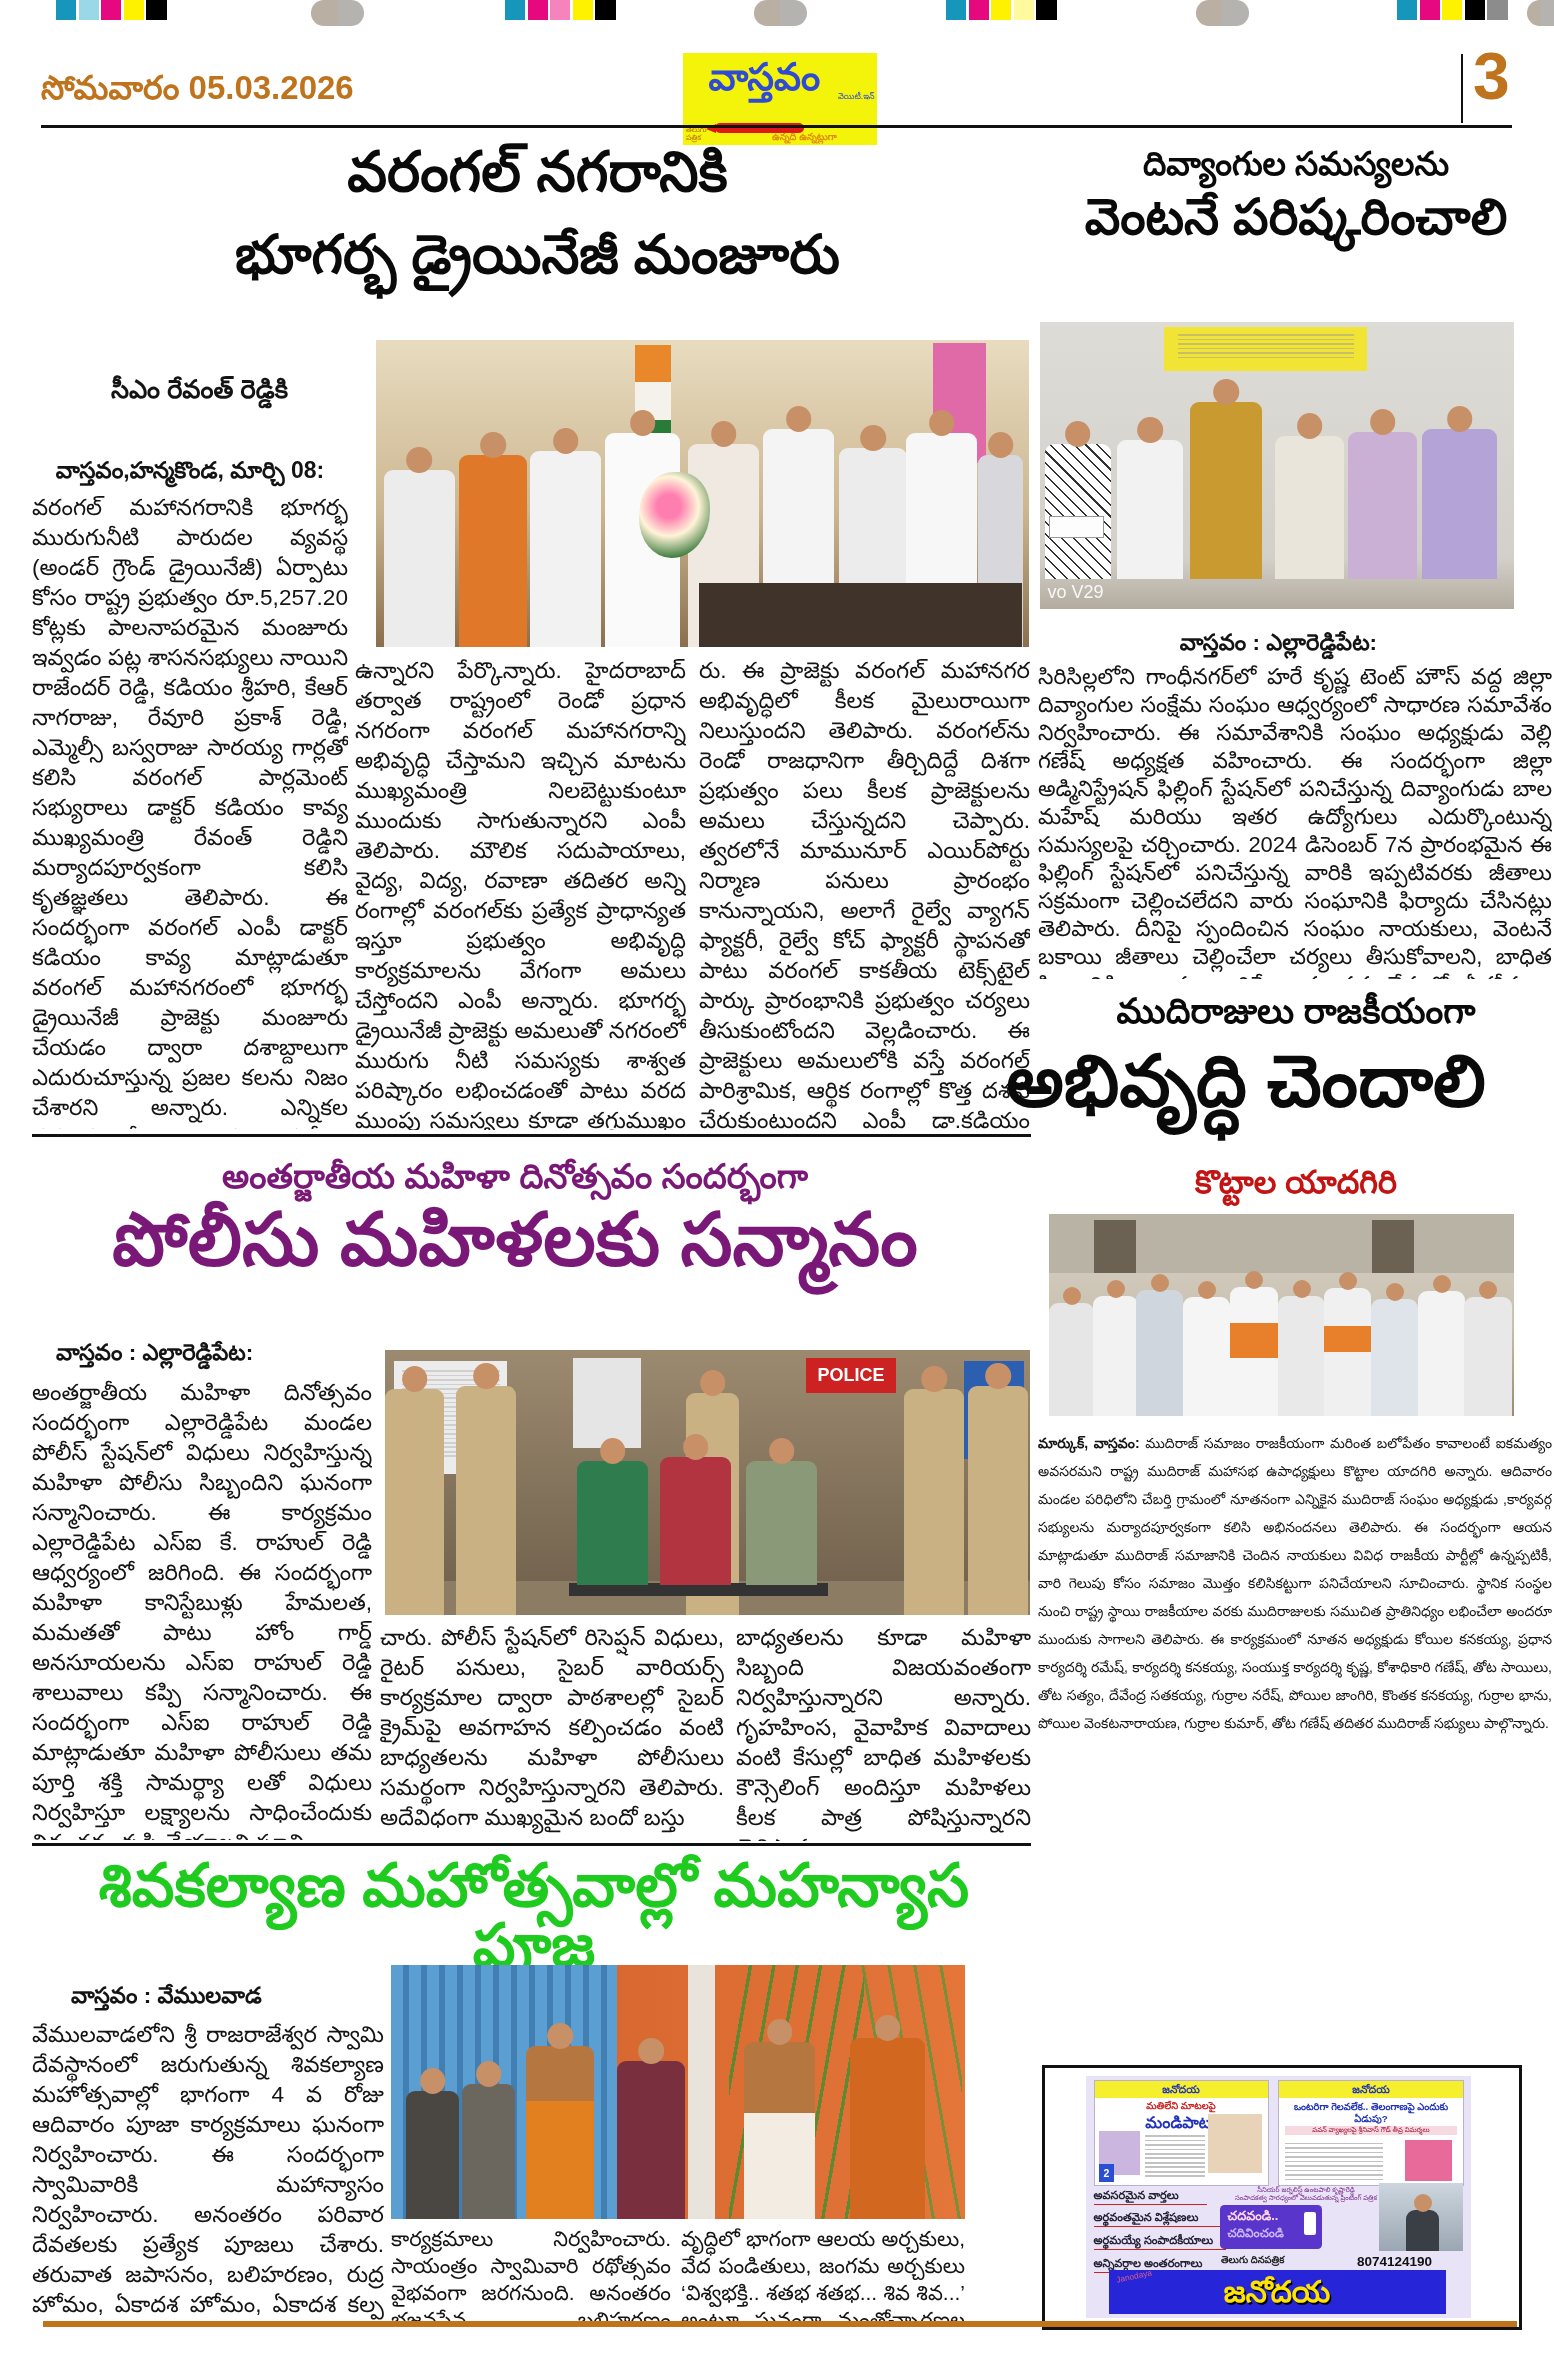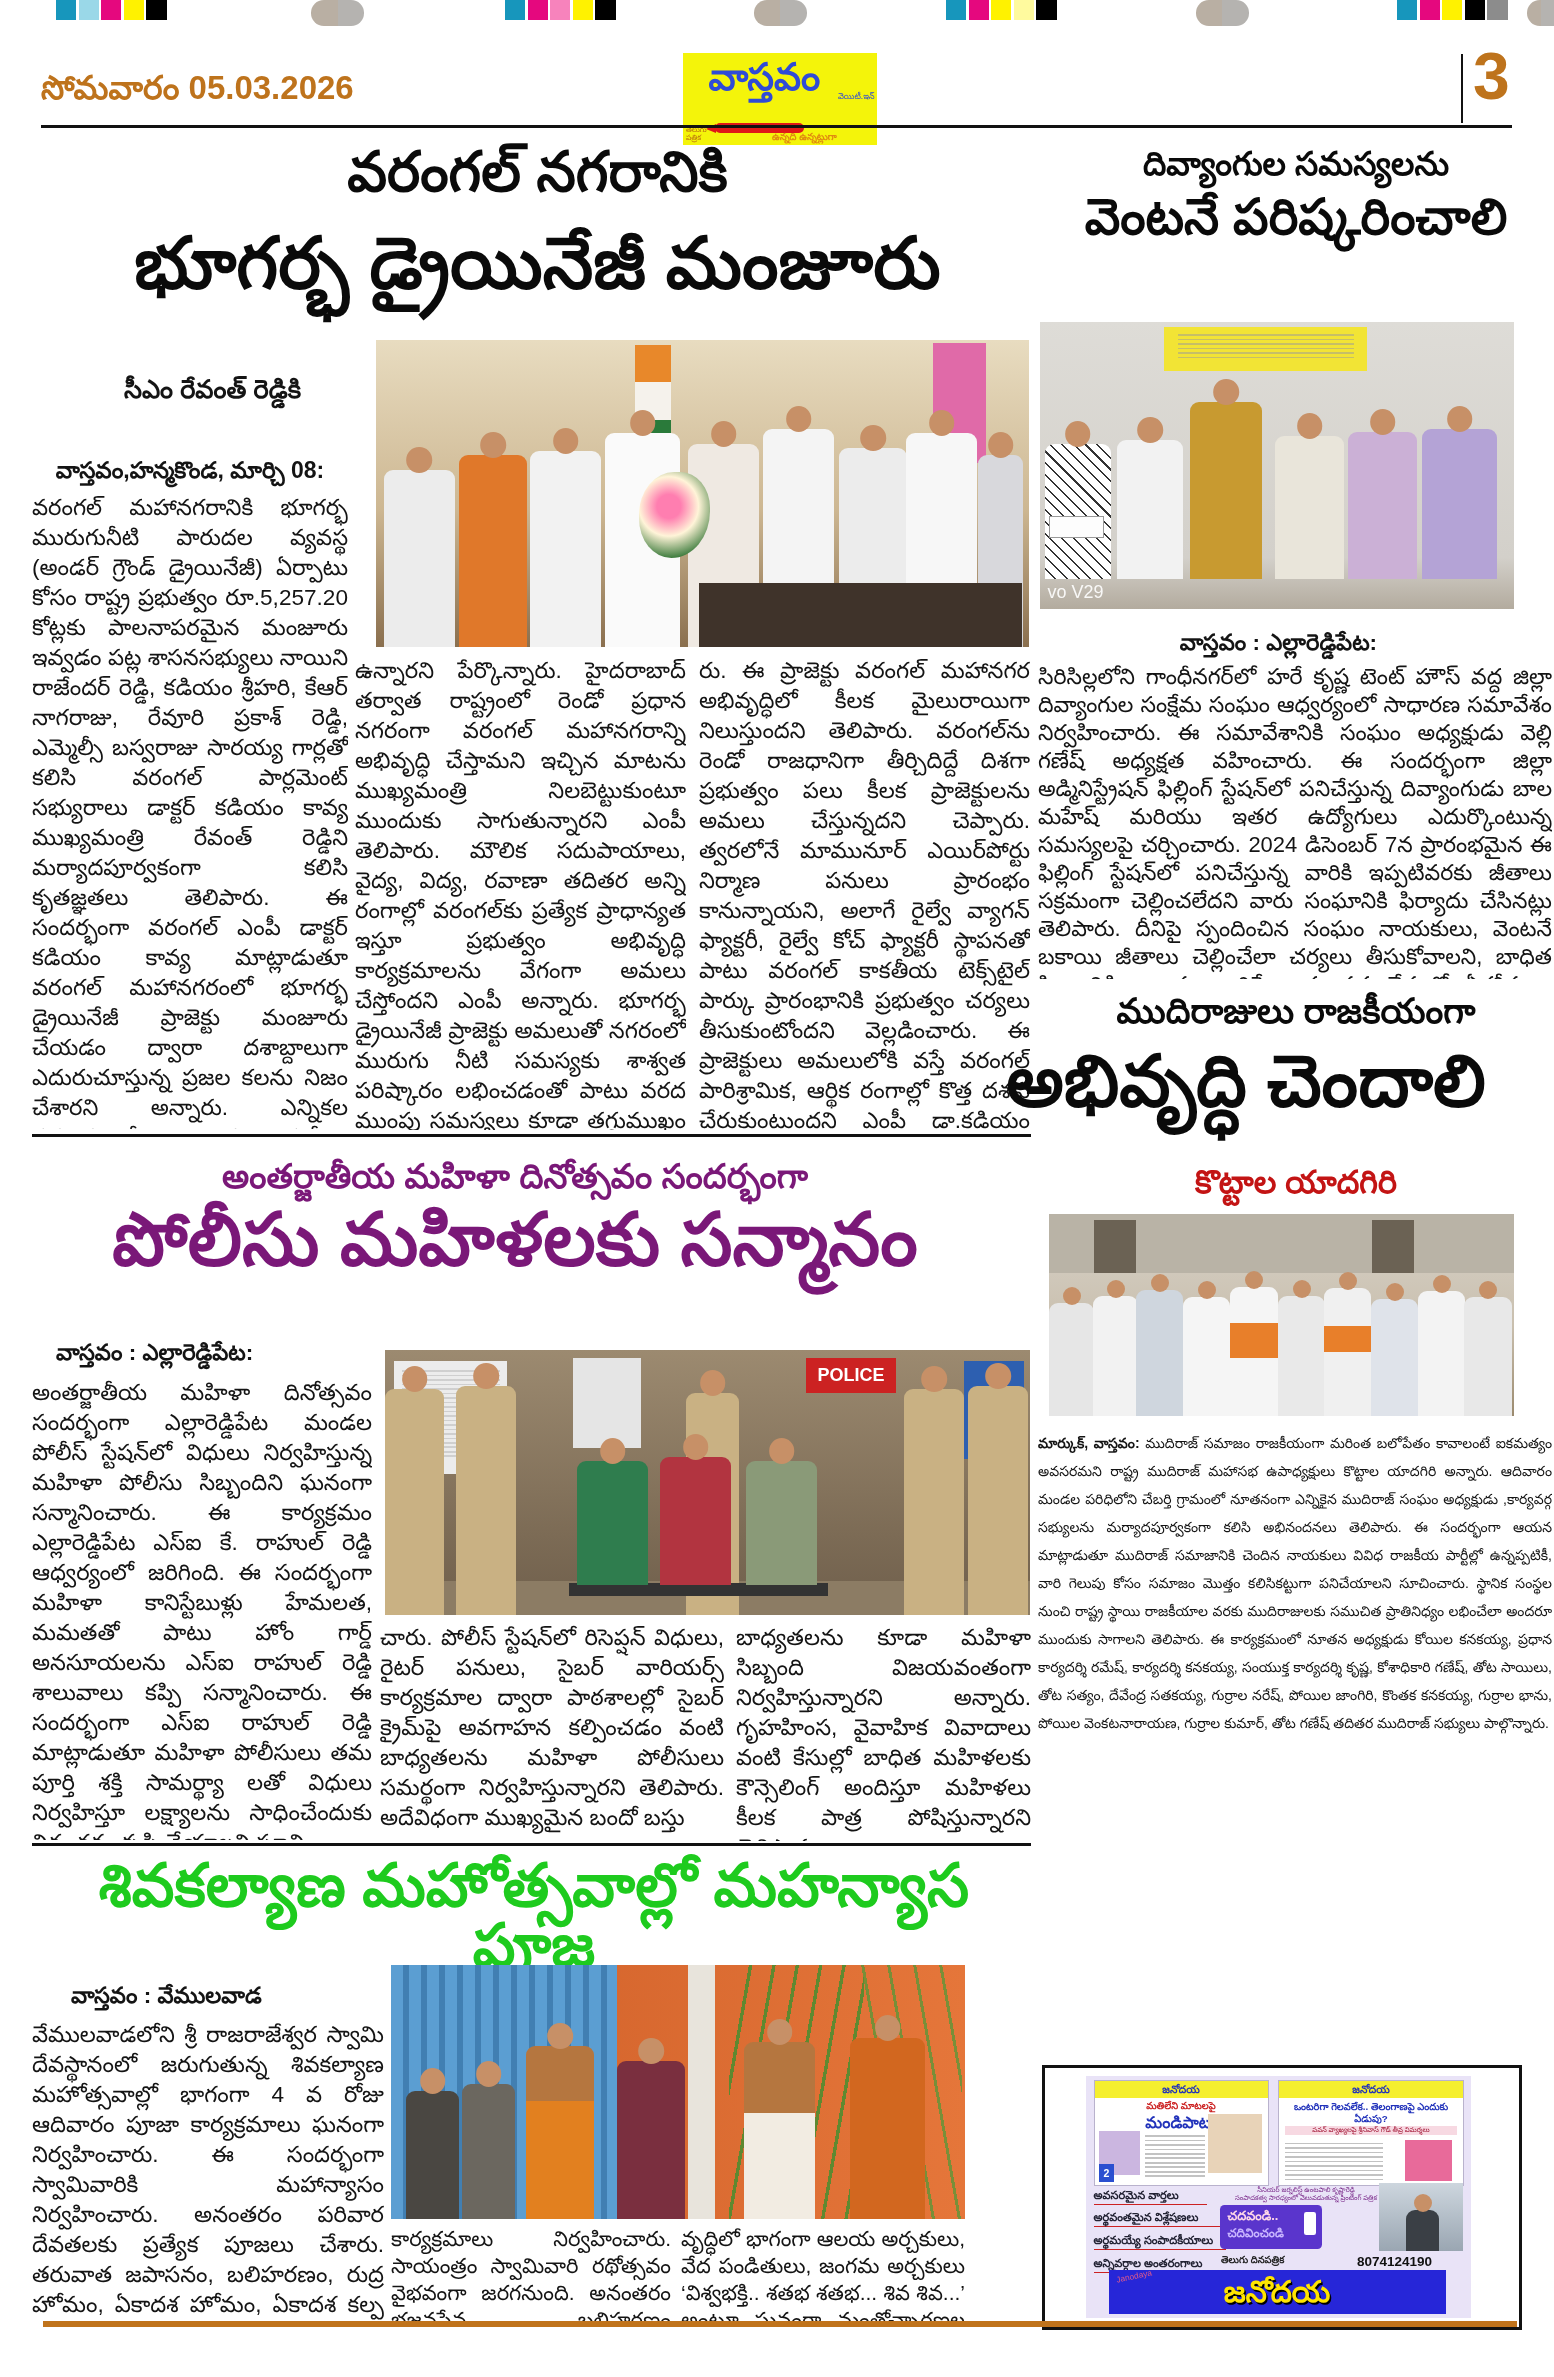--- a/index.html
+++ b/index.html
@@ -38,23 +38,23 @@
   <div class="abs" style="left:32px;bottom:12px;width:89px;height:9.8px;background:#E01818;border-radius:5.3px"></div>
   <div class="abs" style="left:22.6px;bottom:12px;width:0;height:0;border-top:5.3px solid transparent;border-bottom:4.5px solid transparent;border-right:10.5px solid #E01818"></div>
   <div class="abs b" style="left:89px;bottom:0px;font-size:9.8px;color:#E08A10">ఉన్నది ఉన్నట్లుగా</div>
 </div>
 
 <div class="rule" style="left:1461px;top:54px;width:2.3px;height:69px"></div>
 <div class="abs b" style="left:1473px;top:38px;font-size:66px;color:#BE731C">3</div>
 <div class="rule" style="left:41px;top:125px;width:1471px;height:3px"></div>
 
 <div class="abs hl c" style="left:45px;top:143px;width:985px;font-size:56px">వరంగల్ నగరానికి</div>
-<div class="abs hl c" style="left:45px;top:226px;width:985px;font-size:72px">భూగర్భ డ్రైయినేజీ మంజూరు</div>
-
-<div class="abs b c" style="left:51px;top:372px;width:323px;font-size:25.6px;line-height:1.35">
+<div class="abs hl c" style="left:45px;top:226px;width:985px;font-size:54px">భూగర్భ డ్రైయినేజీ మంజూరు</div>
+
+<div class="abs b c" style="left:38px;top:372px;width:323px;font-size:25.6px;line-height:1.35">
   <div>సీఎం రేవంత్ రెడ్డికి</div>
 </div>
 
 <div class="photo" style="left:376px;top:340px;width:653px;height:307px;background:linear-gradient(180deg,#e8dcc0 0%,#cdb792 55%,#8a6f4e 100%)">
   <div class="abs" style="left:259px;top:4.5px;width:36px;height:113px;background:linear-gradient(180deg,#e8882a 0 33%,#f5f2ec 33% 66%,#2a7a3a 66%)"></div>
   <div class="abs" style="left:557px;top:3px;width:53px;height:120px;background:#e06aa8"></div>
   <div class="pf" style="left:7.5px;width:71px;height:177px;background:#ececec"></div>
   <div class="pf" style="left:83px;width:68px;height:192px;background:#e0782a"></div>
   <div class="pf" style="left:154px;width:71px;height:196px;background:#f2f2f2"></div>
   <div class="pf" style="left:229px;width:75px;height:214px;background:#fafafa"></div>

